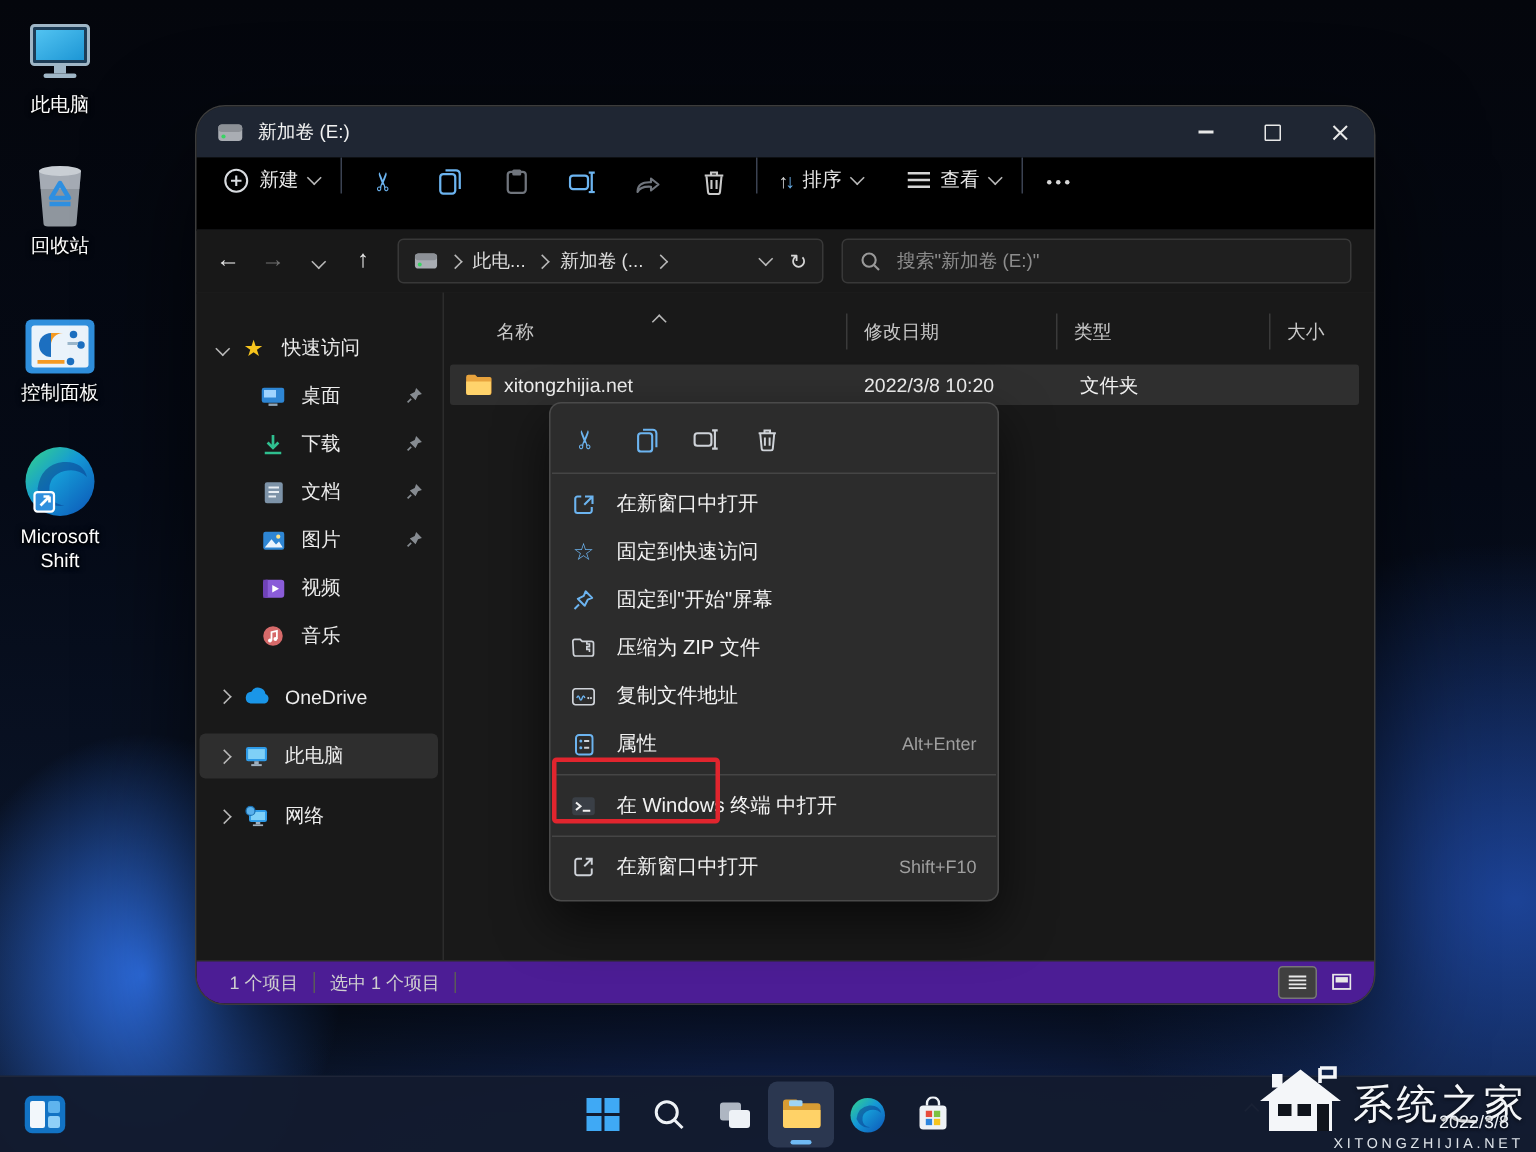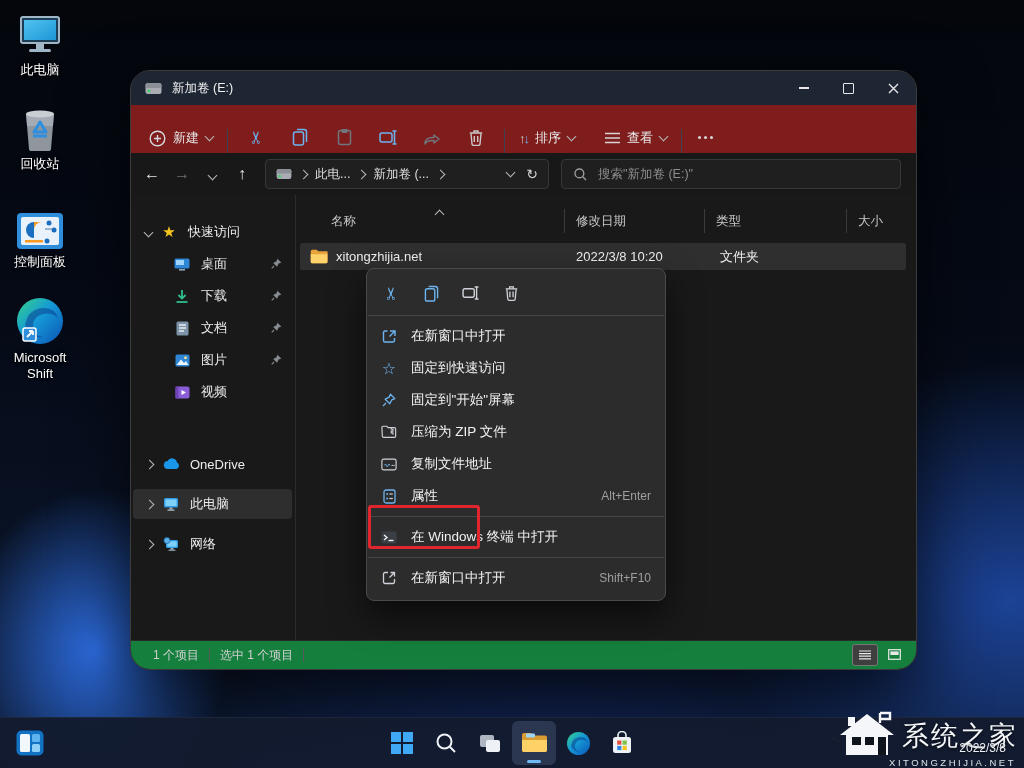--- a/index.html
+++ b/index.html
@@ -14,21 +14,21 @@
   
   .dicon{position:absolute;left:4px;width:72px;text-align:center;cursor:default;}
   .dicon .art{height:50px;display:flex;align-items:flex-end;justify-content:center;}
   .dicon .lbl{margin-top:4px;font-size:13px;color:#fff;text-shadow:0 1px 2px #000,0 0 4px #000;line-height:1.25;}
   
   #win{position:absolute;left:130px;top:70px;width:785px;height:598px;background:#191919;
     border:1px solid #3c3c3c;border-radius:20px;box-shadow:0 28px 70px rgba(0,0,0,.65);overflow:hidden;}
   .titlebar{position:absolute;left:0;top:0;right:0;height:34px;background:#1f2633;display:flex;align-items:center;}
   .titlebar .t{font-size:12.5px;color:#f1f1f1;margin-left:10px;}
   .wbtn{width:45px;height:33px;display:flex;align-items:center;justify-content:center;}
-  .toolbar{position:absolute;left:0;top:34px;right:0;height:48px;background:#7f1d1d;display:flex;align-items:flex-end;border-bottom:1px solid #11151d;}
+  .toolbar{position:absolute;left:0;top:34px;right:0;height:48px;background:#000000;display:flex;align-items:flex-start;border-bottom:1px solid #11151d;}
   .tbtn{display:flex;align-items:center;gap:7px;color:#e8e8e8;font-size:13px;padding:6px 8px;border-radius:4px;}
   .tico{width:44px;height:32px;display:flex;align-items:center;justify-content:center;}
   .vsep{width:1px;height:24px;background:#3b4252;margin:0 6px;}
   .navbar{position:absolute;left:0;top:82px;right:0;height:42px;background:#181818;display:flex;align-items:center;border-bottom:1px solid #262626;}
   .nava{width:30px;text-align:center;font-size:16px;color:#e6e6e6;}
   .crumbbox{display:flex;align-items:center;height:28px;border:1px solid #383838;border-radius:4px;background:#1f1f1f;font-size:12.5px;color:#ddd;}
   .searchbox{display:flex;align-items:center;height:28px;border:1px solid #383838;border-radius:4px;background:#1f1f1f;}
   .searchbox input{background:transparent;border:none;outline:none;color:#ddd;font-size:12.5px;width:280px;font-family:inherit;}
   .searchbox input::placeholder{color:#8d8d8d;}
   
@@ -41,21 +41,21 @@
   .srow{position:absolute;left:2px;right:3px;height:30px;display:flex;align-items:center;border-radius:4px;color:#ececec;}
   .srow .sic{width:18px;height:18px;display:flex;align-items:center;justify-content:center;margin-right:10px;}
   .srow.sel{background:#2e2e2e;}
   .pin{margin-left:auto;margin-right:10px;opacity:.85;}
   
   .main{position:absolute;left:165px;top:124px;right:0;bottom:28px;background:#191919;}
   .cols{position:absolute;left:0;top:12px;right:8px;height:28px;color:#c8c8c8;font-size:12.5px;}
   .colsep{position:absolute;top:2px;width:1px;height:24px;background:#3a3a3a;}
   .frow{position:absolute;left:4px;right:10px;top:48px;height:27px;background:#2f2f2f;border-radius:2px;display:flex;align-items:center;font-size:13px;color:#f0f0f0;}
   
-  .statusbar{position:absolute;left:0;right:0;bottom:0;height:28px;background:#15803d;border-top:1px solid #2a2a2a;display:flex;align-items:center;font-size:12px;color:#cfcfcf;}
+  .statusbar{position:absolute;left:0;right:0;bottom:0;height:28px;background:#4c1d95;border-top:1px solid #2a2a2a;display:flex;align-items:center;font-size:12px;color:#cfcfcf;}
   .stsep{width:1px;height:14px;background:#5a5a5a;margin:0 10px;}
   .viewtgl{width:24px;height:20px;border-radius:3px;display:flex;align-items:center;justify-content:center;margin-left:4px;}
   .viewtgl.on{background:#3f3f3f;border:1px solid #777;}
   
   #ctxmenu{position:absolute;left:366px;top:268px;width:298px;background:#2c2c2c;border:1px solid #4a4a4a;border-radius:8px;
     box-shadow:0 14px 34px rgba(0,0,0,.6);padding:6px 0;z-index:40;}
   .mico-row{display:flex;align-items:center;height:36px;padding-left:10px;gap:12px;}
   .mqbtn{width:28px;height:28px;display:flex;align-items:center;justify-content:center;border-radius:4px;}
   .msep{height:1px;background:#454545;margin:4px 1px;}
   .mitem{display:flex;align-items:center;height:32px;padding:0 14px 0 12px;font-size:13.5px;color:#f2f2f2;}
@@ -335,20 +335,31 @@
       <div class="srow" style="top:182px;padding-left:40px">
         <span class="sic">
             <svg width="15" height="13" viewBox="0 0 15 13">
               <rect x="0.5" y="0.5" width="14" height="12" rx="2" fill="#8a5cd8"></rect>
               <rect x="0.5" y="0.5" width="3" height="12" fill="#6f42b8"></rect>
               <path d="M6.5 4 L11 6.5 L6.5 9 Z" fill="#fff"></path>
             </svg>
           </span>
         <span>视频</span>
       </div>
+      <div class="srow" style="top:214px;padding-left:40px">
+        <span class="sic">
+            <svg width="14" height="14" viewBox="0 0 14 14">
+              <circle cx="7" cy="7" r="6.5" fill="#d66a6a"></circle>
+              <path d="M6 10 V4.4 L9.6 3.6 V9" stroke="#fff" stroke-width="1.2" fill="none"></path>
+              <circle cx="5" cy="10" r="1.3" fill="#fff"></circle>
+              <circle cx="8.6" cy="9" r="1.3" fill="#fff"></circle>
+            </svg>
+          </span>
+        <span>音乐</span>
+      </div>
 
       <div class="srow" style="top:254px">
         <span style="margin:0 9px 0 13px" class="chr"></span>
         <span class="sic">
             <svg width="18" height="12" viewBox="0 0 18 12">
               <path d="M5 11 a4 4 0 0 1 .6-7.9 A5 5 0 0 1 15 4.6 A3.4 3.4 0 0 1 14.4 11 Z" fill="#1a96e8"></path>
             </svg>
           </span>
         <span>OneDrive</span>
       </div>

